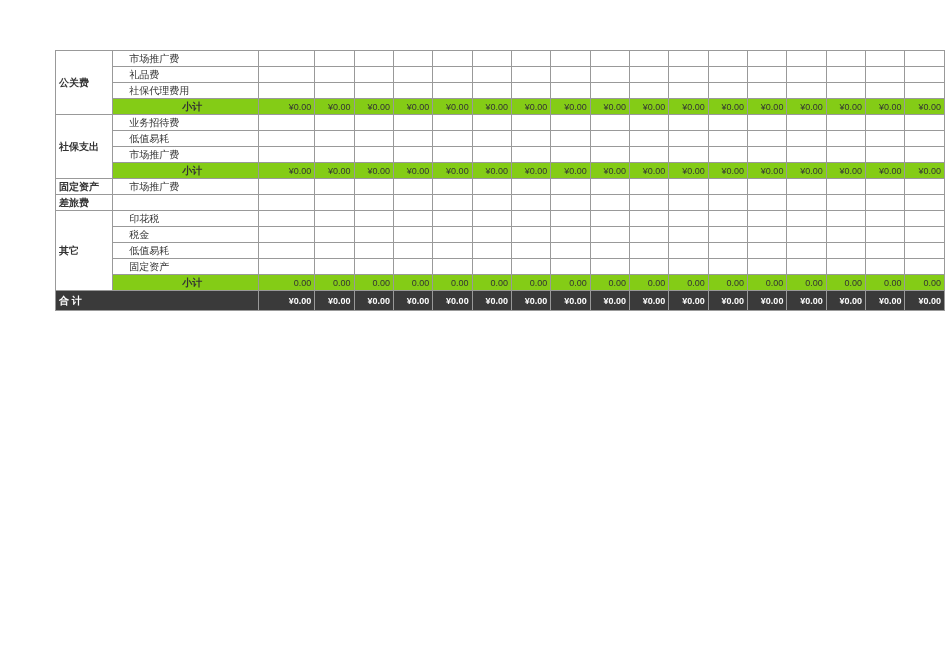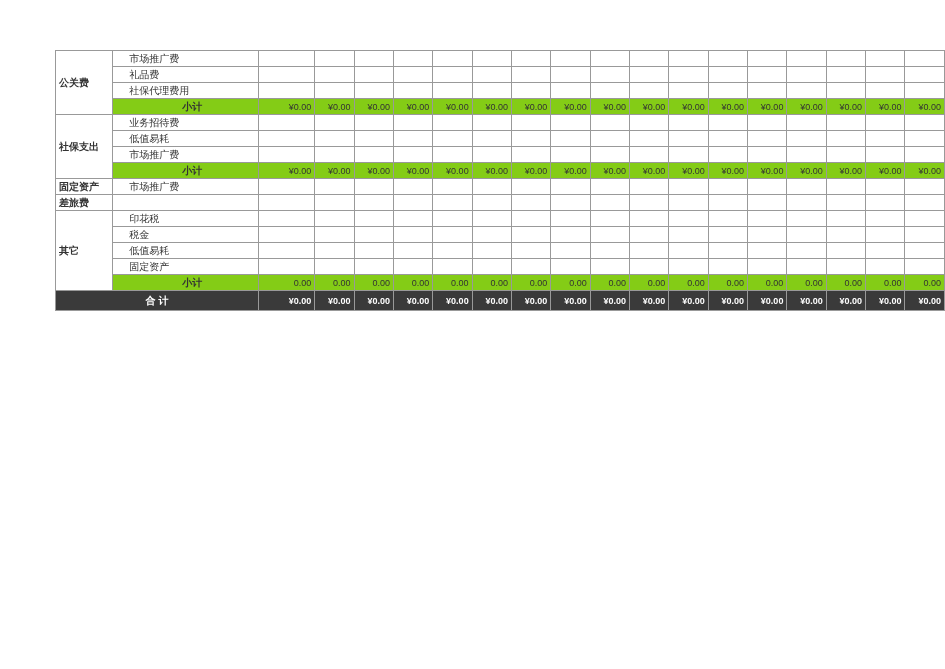--- a/index.html
+++ b/index.html
@@ -27,21 +27,21 @@
     .col-val { width: 40px; text-align: right; font-size: 9px; }
     .col-val-first { width: 58px; text-align: right; font-size: 9px; }
     .subtotal-row td { background: #84cc16; }
     .subtotal-label { text-align: center; font-weight: bold; }
     .total-row td {
       background: #3a3a3a;
       color: #fff;
       font-weight: bold;
       height: 20px;
     }
-    .total-label { text-align: center; margin-top: 11px; }
+    .total-label { text-align: left; margin-top: 11px; }
   </style>
 </head>
 <body>
 
 <table>
   <colgroup>
     <col class="col-cat">
     <col class="col-item">
     <col class="col-val-first">
     <col class="col-val">

